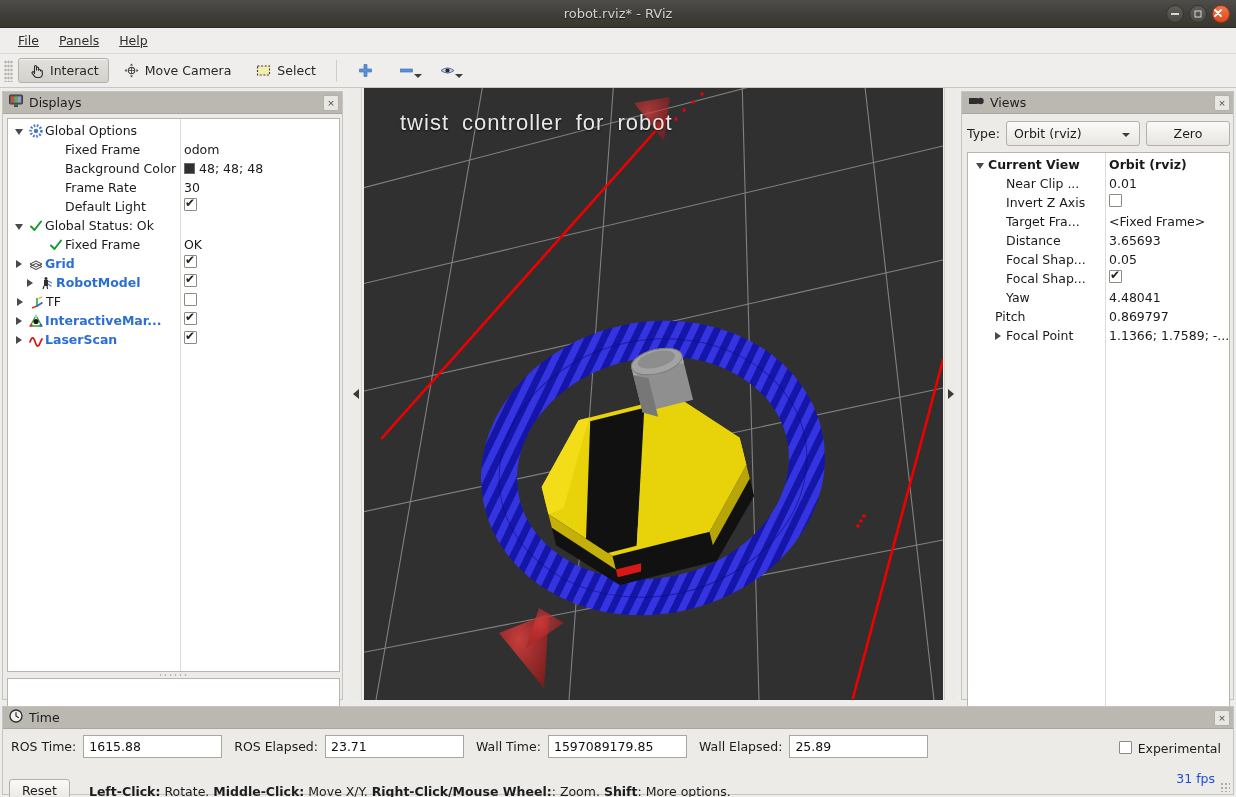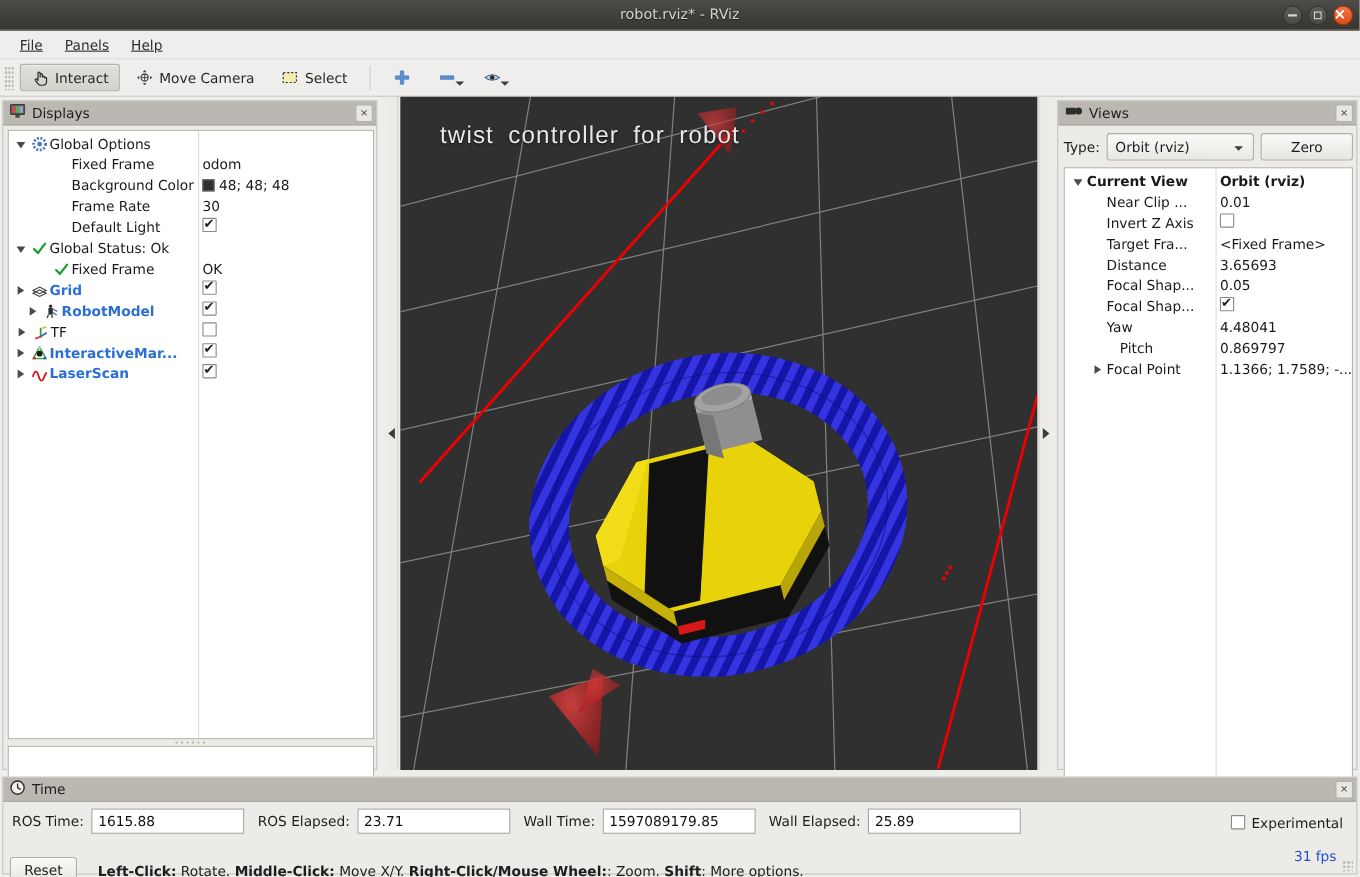--- a/index.html
+++ b/index.html
@@ -583,21 +583,21 @@
         <div class="trow" style="padding-left: 22px;">
           <span class="twist"></span>
           <span class="tlabel">Focal Shap...</span>
           <span class="vval"><span class="cb on"></span></span>
         </div>
         <div class="trow" style="padding-left: 22px;">
           <span class="twist"></span>
           <span class="tlabel">Yaw</span>
           <span class="vval">4.48041</span>
         </div>
-        <div class="trow" style="padding-left: 34px;">
+        <div class="trow" style="padding-left: 11px;">
           <span class="twist"></span>
           <span class="tlabel">Pitch</span>
           <span class="vval">0.869797</span>
         </div>
         <div class="trow" style="padding-left: 22px;">
           <span class="twist"><span class="tri right"></span></span>
           <span class="tlabel">Focal Point</span>
           <span class="vval">1.1366; 1.7589; -...</span>
         </div>
       </div>

